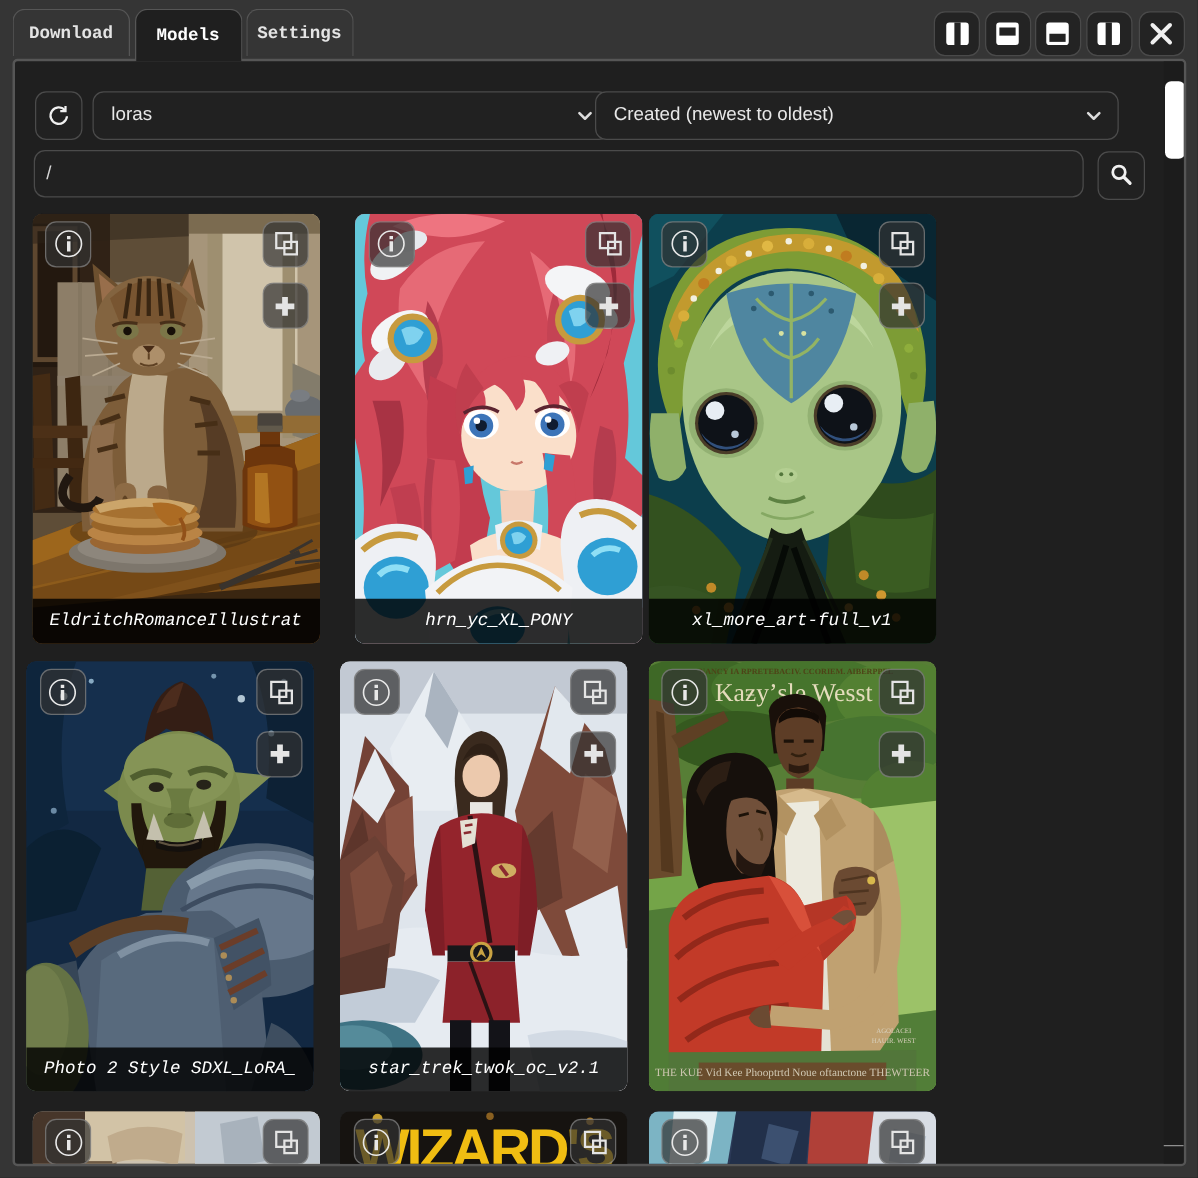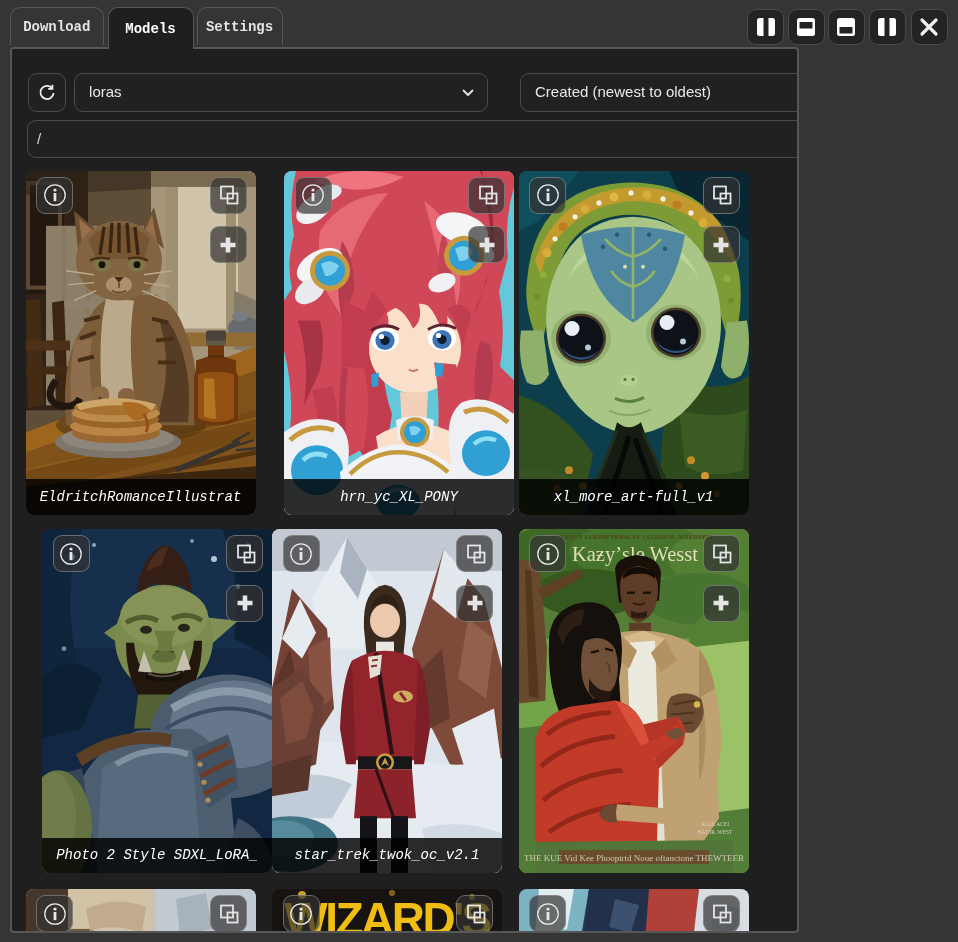--- a/index.html
+++ b/index.html
@@ -1,21 +1,21 @@
 <!DOCTYPE html>
 <html><head>
 <meta charset="utf-8">
 <style>
 * { margin:0; padding:0; box-sizing:border-box; }
 html,body { width:958px; height:942px; background:#353535; font-family:"Liberation Sans",sans-serif; overflow:hidden; }
 #page { position:relative; width:958px; height:942px; }
 .tab { position:absolute; top:7px; height:38px; border:1px solid #565656; border-bottom:none; border-radius:10px 10px 0 0; background:#353535; color:#e4e4e4; font-family:"Liberation Mono",monospace; font-weight:bold; font-size:14px; display:flex; align-items:center; justify-content:center; }
 .tab.active { background:#1f1f1f; color:#fff; height:42px; z-index:5; font-weight:bold; }
 .winbtn { position:absolute; top:8.5px; width:37px; height:36.5px; background:#232323; border:1px solid #4a4a4a; border-radius:9px; display:flex; align-items:center; justify-content:center; }
-#panel { position:absolute; left:10px; top:47px; width:789px; height:886px; background:#1f1f1f; border:2px solid #565656; border-radius:4px; overflow:hidden; z-index:2; }
+#panel { position:absolute; left:10px; top:47px; width:939px; height:886px; background:#1f1f1f; border:2px solid #565656; border-radius:4px; overflow:hidden; z-index:2; }
 .ctl { position:absolute; background:#212121; border:1.5px solid #4b4b4b; border-radius:9px; }
 .card { position:absolute; width:230px; height:344px; border-radius:8px; overflow:hidden; background:#222; }
 .card svg.art { position:absolute; left:0; top:0; width:100%; height:100%; }
 .lbl { position:absolute; left:0; right:0; bottom:0; height:35.5px; background:rgba(0,0,0,0.82); color:#fff; font-family:"Liberation Mono",monospace; font-size:14px; display:flex; align-items:center; justify-content:center; white-space:pre;font-style:italic; }
 .cbtn { position:absolute; width:37px; height:37px; background:rgba(50,50,50,0.7); border:1.5px solid rgba(160,160,160,0.55); border-radius:9px; display:flex; align-items:center; justify-content:center; }
 .cbtn.info { left:10.8px; top:6.4px; }
 .cbtn.copy { right:8.7px; top:6.4px; }
 .cbtn.plus { right:8.7px; top:55.7px; }
 </style>
 </head>
@@ -63,21 +63,21 @@
           <path d="M15.9 6.0 A 6.6 6.6 0 1 0 17.6 11" fill="none" stroke="#f0f0f0" stroke-width="1.8"></path>
           <path d="M16.4 2.8 L16.4 6.9 L12.2 6.9" fill="none" stroke="#f0f0f0" stroke-width="1.8"></path>
         </svg>
     </div>
     <div class="ctl" style="left:62.1px; top:24.2px; width:414.3px; height:39px;">
       <span style="position:absolute; left:14px; top:9px; color:#e8e8e8; font-size:15px;">loras</span>
       <svg style="position:absolute; right:12px; top:13px;" width="14" height="12" viewBox="0 0 14 12">
           <path d="M2.5 3.5 L7 8 L11.5 3.5" fill="none" stroke="#dcdcdc" stroke-width="2" stroke-linecap="round" stroke-linejoin="round"></path>
         </svg>
     </div>
-    <div class="ctl" style="left:508px; top:24.2px; width:419px; height:39px;">
+    <div class="ctl" style="left:464px; top:24.2px; width:419px; height:39px;">
       <span style="position:absolute; left:14px; top:9px; color:#e8e8e8; font-size:15px;">Created (newest to oldest)</span>
       <svg style="position:absolute; right:12px; top:13px;" width="14" height="12" viewBox="0 0 14 12">
           <path d="M2.5 3.5 L7 8 L11.5 3.5" fill="none" stroke="#dcdcdc" stroke-width="2" stroke-linecap="round" stroke-linejoin="round"></path>
         </svg>
     </div>
 
     <div class="ctl" style="left:15px; top:71px; width:840px; height:37.5px;">
       <span style="position:absolute; left:9px; top:9px; color:#d8d8d8; font-size:15px;">/</span>
     </div>
     <div class="ctl" style="left:865.5px; top:72px; width:38.5px; height:38.5px; display:flex; align-items:center; justify-content:center;">
@@ -394,21 +394,21 @@
             <rect x="11.5" y="10.5" width="10" height="10" fill="none" stroke="#e4e4e4" stroke-width="1.8"></rect>
           </svg>
         </div>
       <div class="cbtn plus">
           <svg width="24" height="24" viewBox="0 0 24 24">
             <path d="M12 4.5 V19.5 M4.5 12 H19.5" stroke="#e4e4e4" stroke-width="4.6"></path>
           </svg>
         </div>
     </div>
 
-    <div class="card" style="left:30px; top:480px;">
+    <div class="card" style="left:9px; top:480px;">
       <svg class="art" viewBox="0 0 230 345" preserveAspectRatio="none">
         <rect width="230" height="345" fill="#142c48"></rect>
         <rect x="0" y="0" width="230" height="120" fill="#183454"></rect>
         <path d="M0 0 L40 0 Q20 60 34 130 L0 150 Z" fill="#102840"></path>
         <path d="M230 0 L180 0 Q200 50 192 110 L230 130 Z" fill="#0e2438"></path>
         <path d="M0 150 Q30 120 60 150 L40 200 L0 210 Z" fill="#0c2235"></path>
         <circle cx="30" cy="28" r="3" fill="#cfe4f2"></circle>
           <circle cx="52" cy="16" r="2" fill="#9cc2dc"></circle>
           <circle cx="172" cy="30" r="3" fill="#cfe4f2"></circle>
           <circle cx="196" cy="58" r="2.4" fill="#9cc2dc"></circle>

